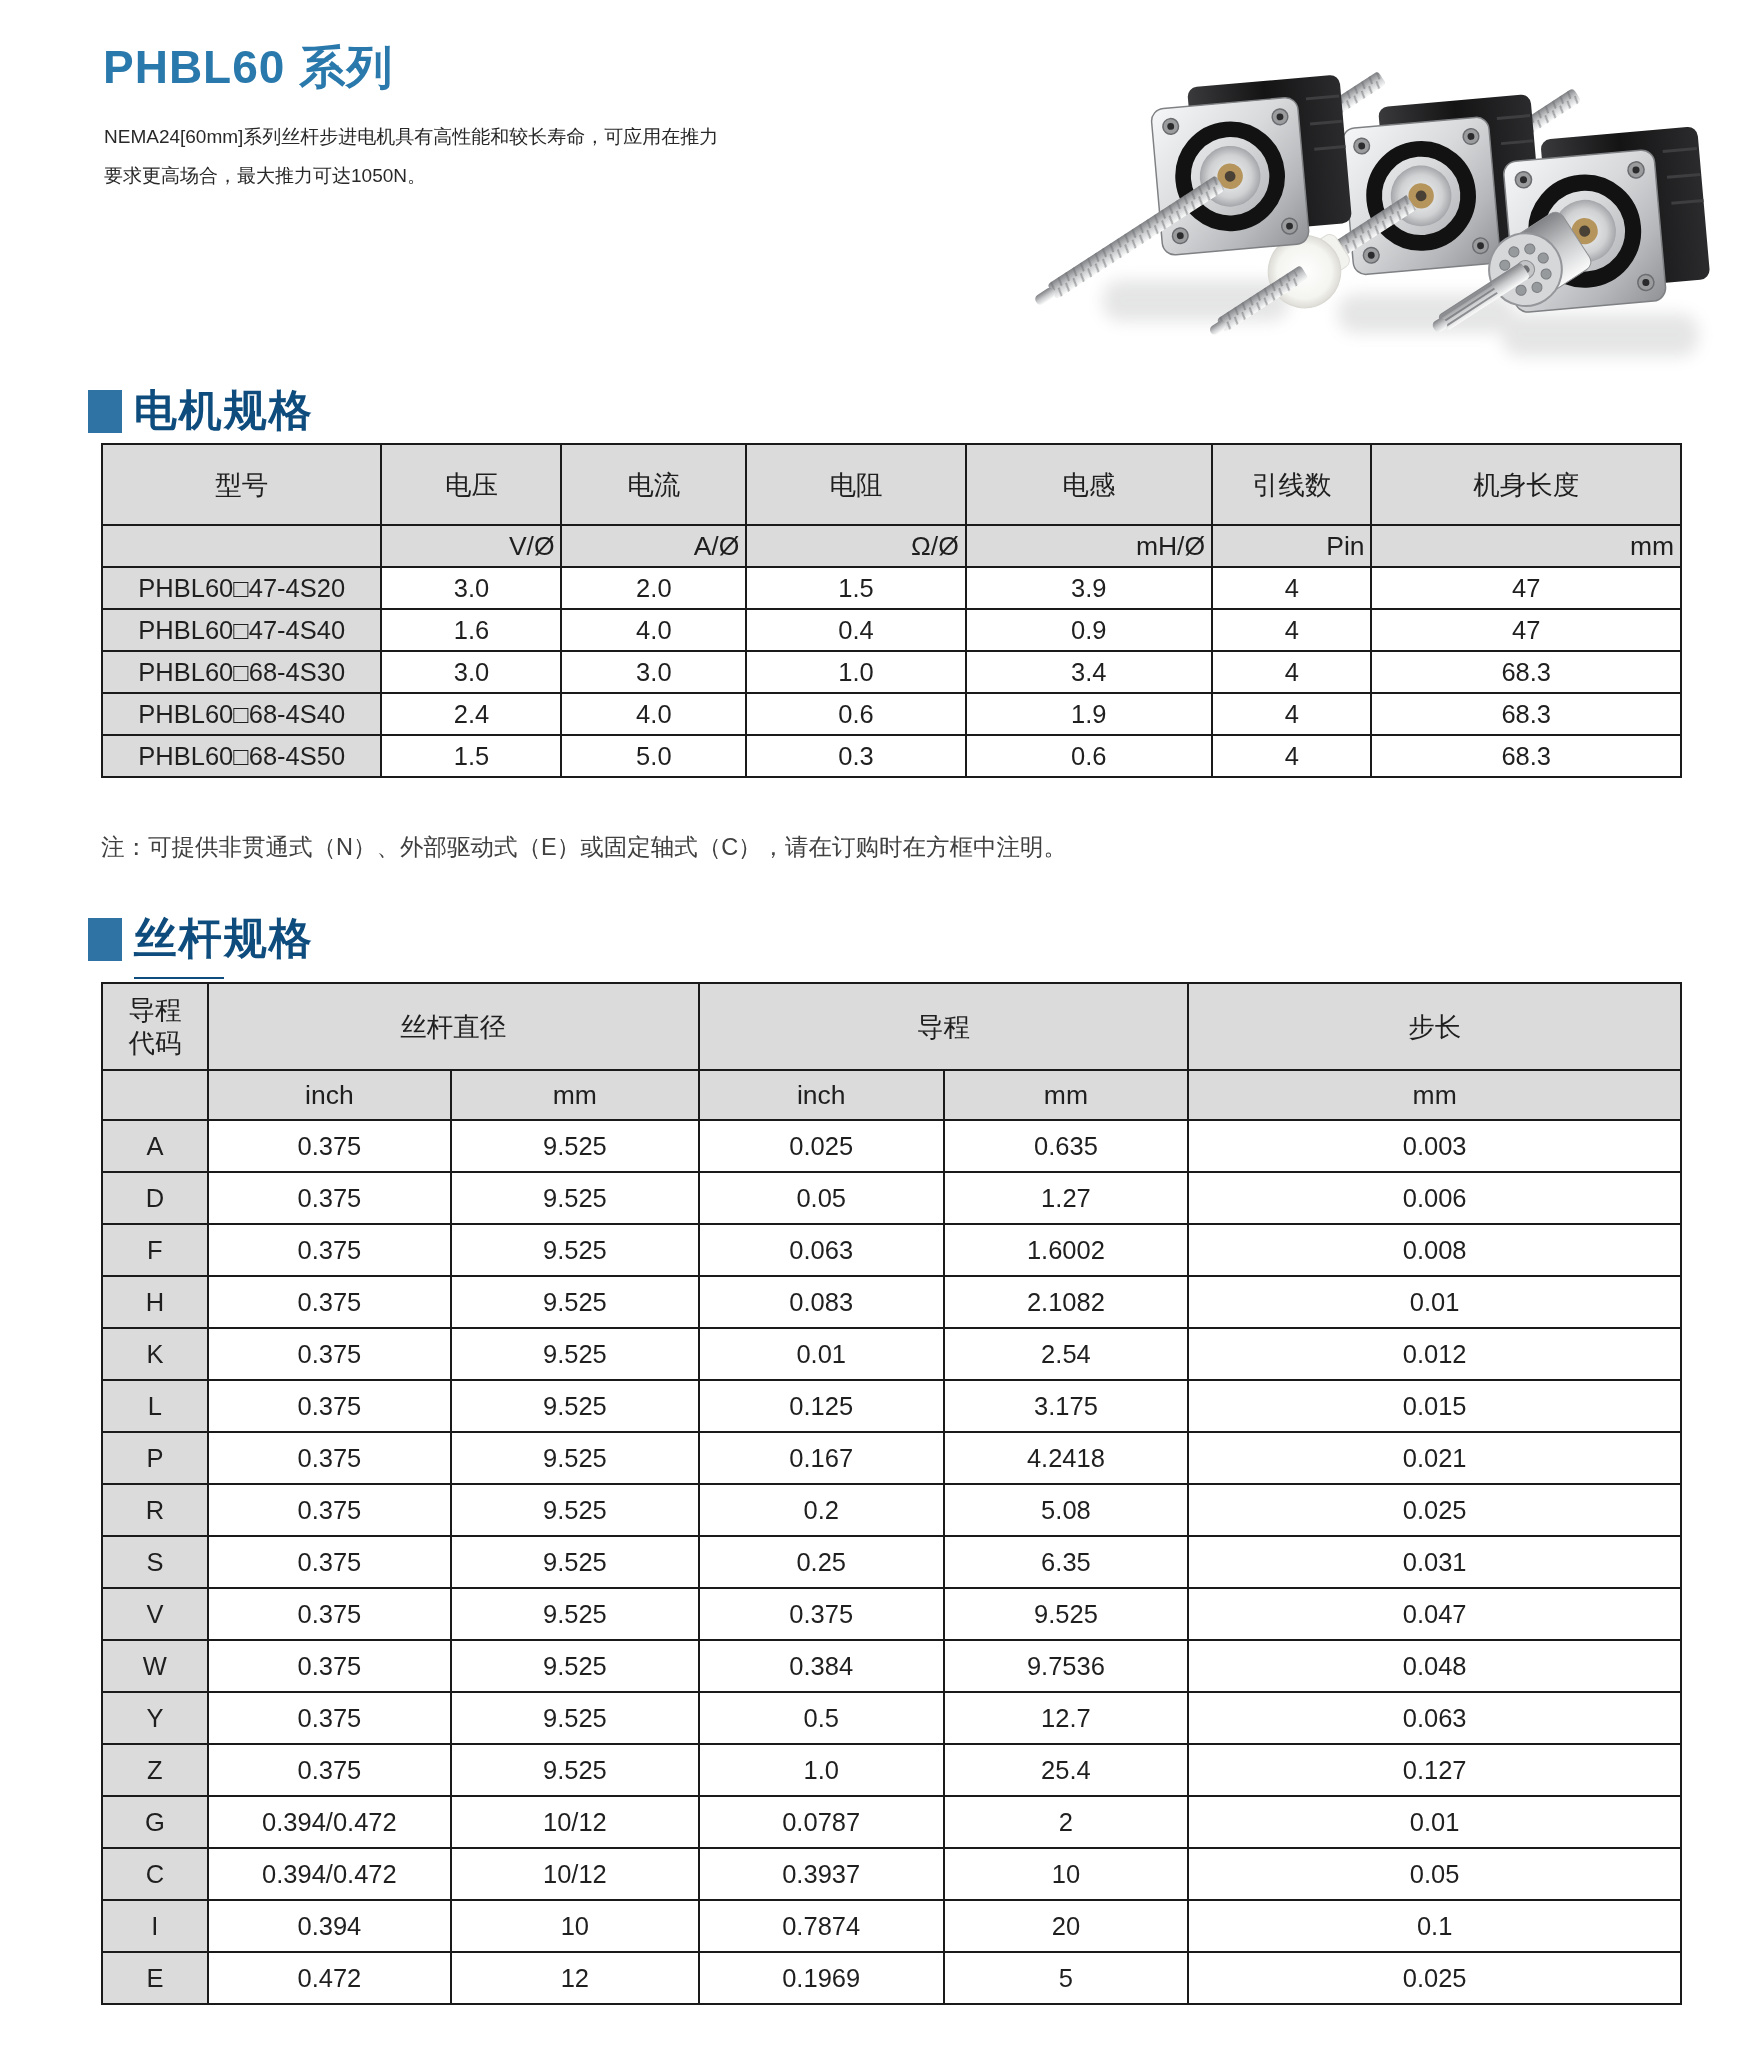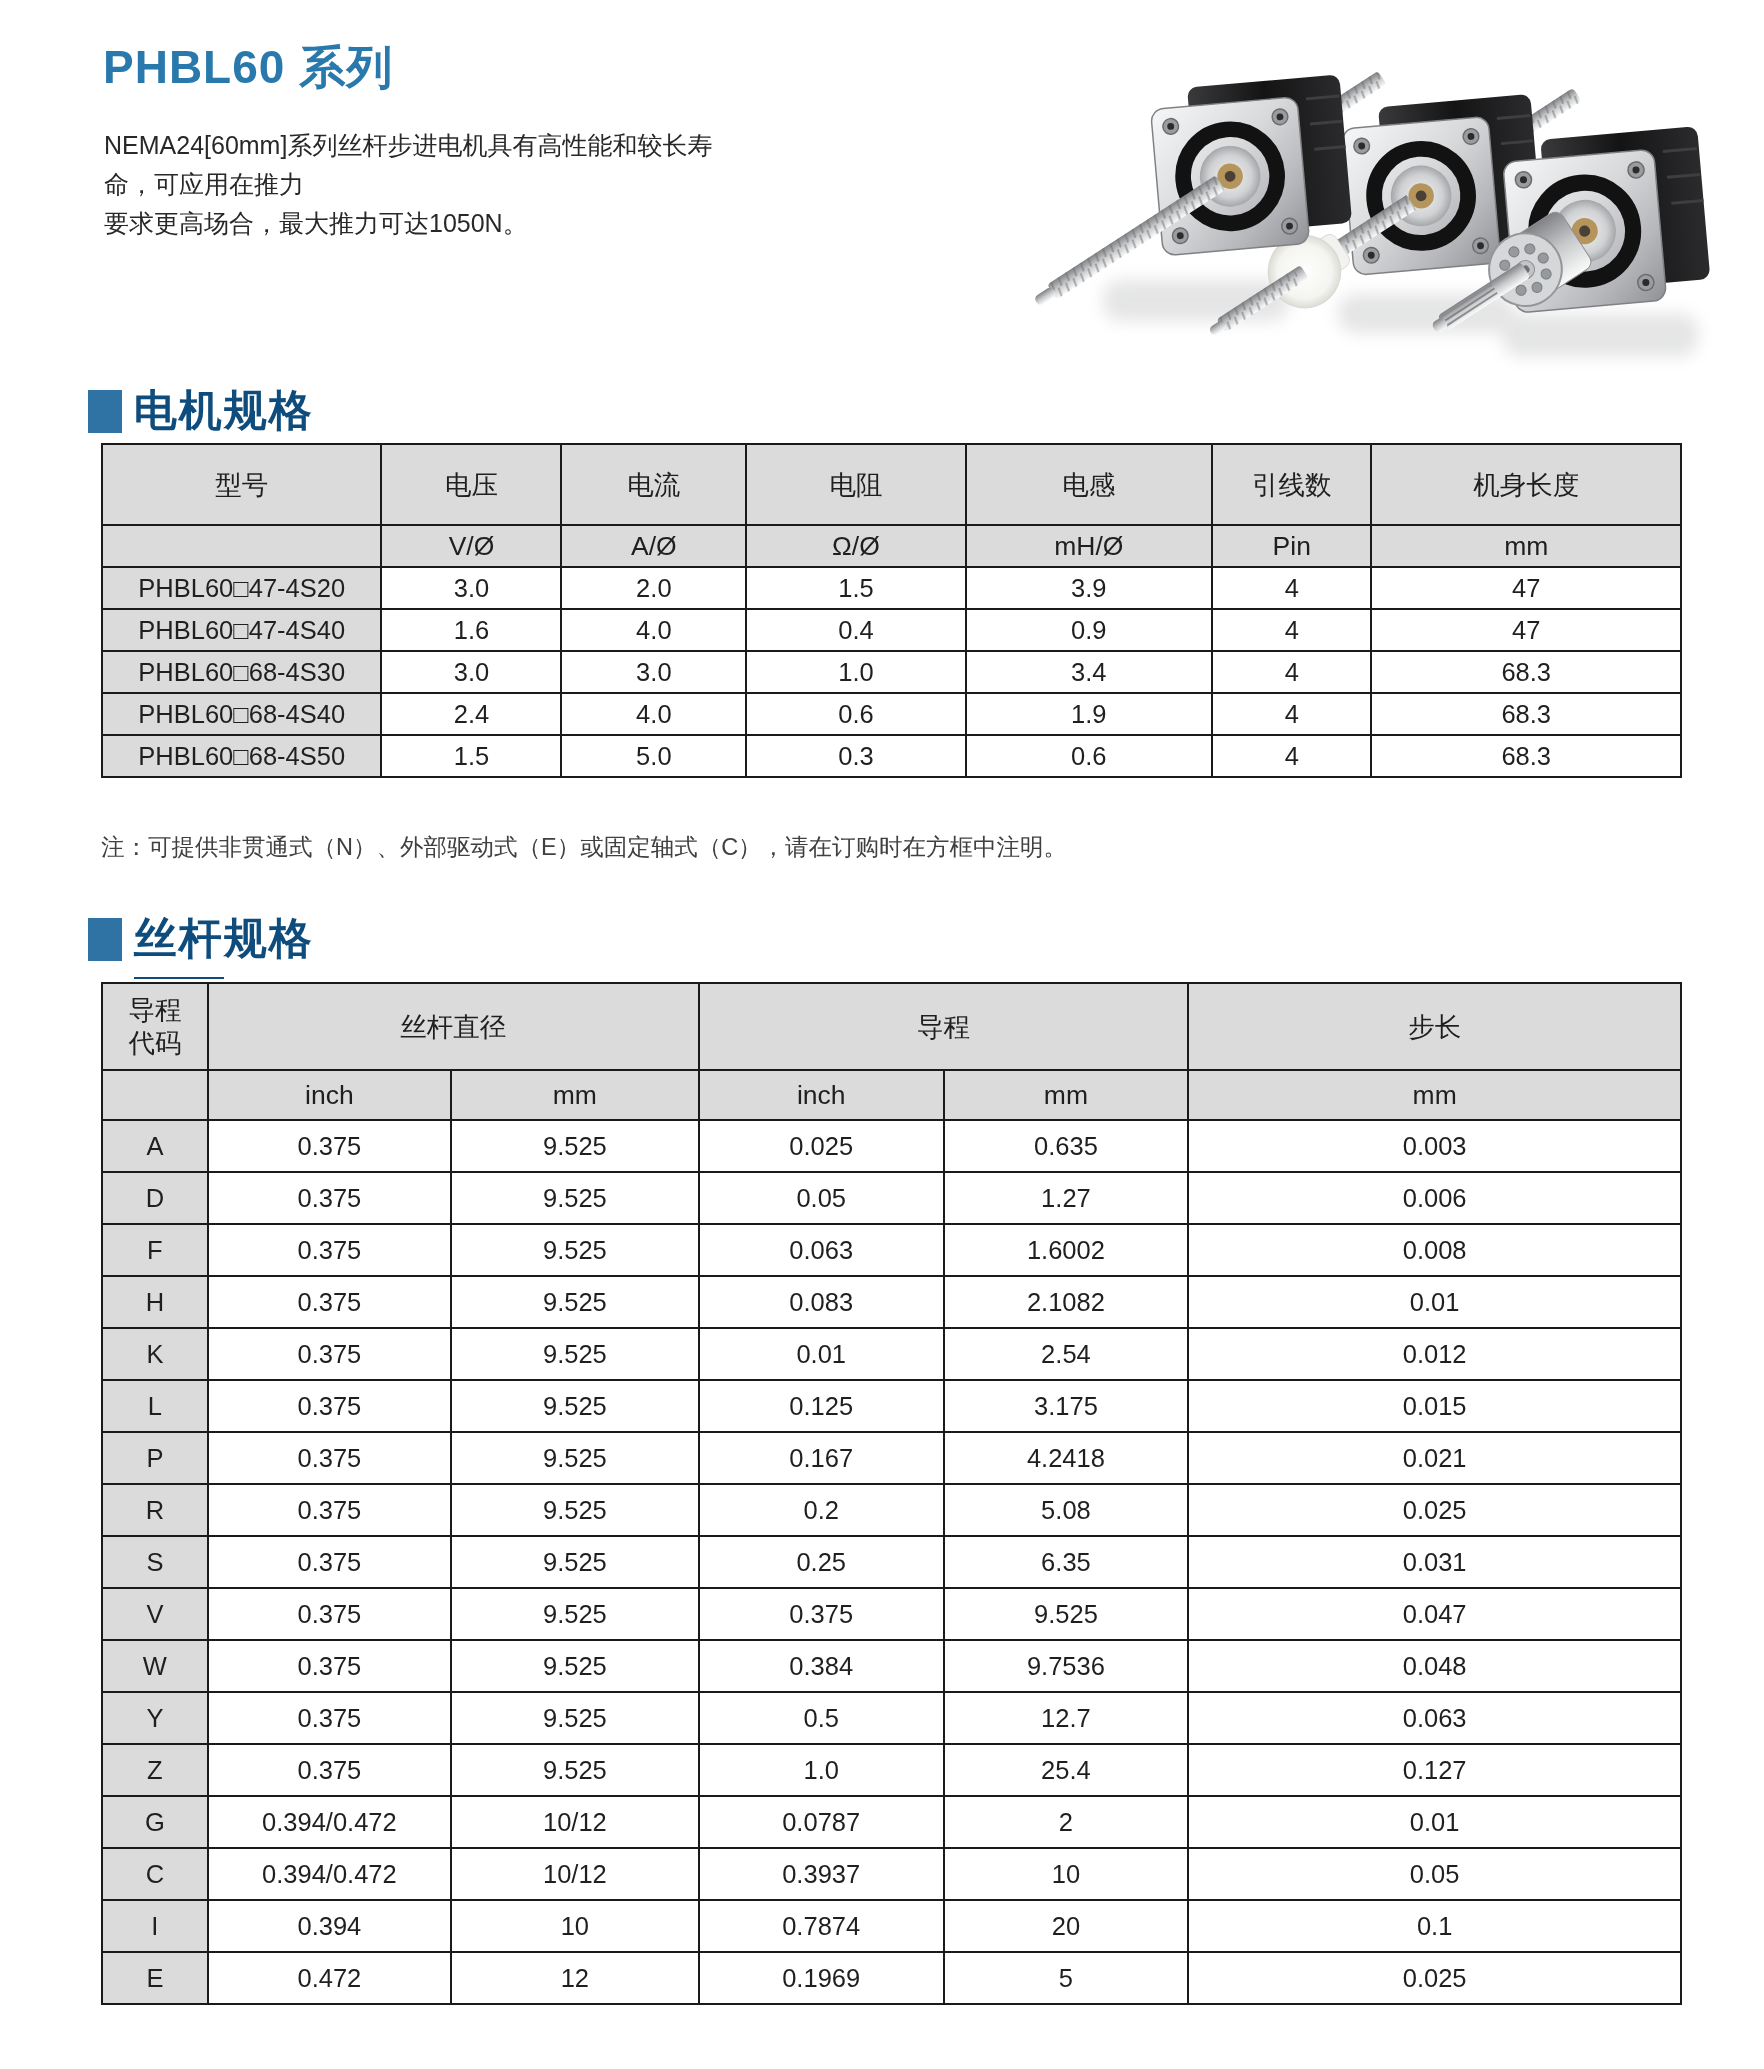--- a/index.html
+++ b/index.html
@@ -16,22 +16,22 @@
     width:1764px;height:2069px;position:relative;overflow:hidden;
     background:#ffffff;color:var(--text);
     font-family:"Liberation Sans","DejaVu Sans",sans-serif;
   }
   
   .title{
     position:absolute;left:103px;top:37px;margin:0;
     font-size:46px;font-weight:bold;color:var(--title-blue);letter-spacing:1px;
   }
   .desc{
-    position:absolute;left:104px;top:126px;margin:0;width:647px;
-    font-size:25px;line-height:39px;color:#282828;
+    position:absolute;left:104px;top:117px;margin:0;width:647px;
+    font-size:19px;line-height:39px;color:#282828;
   }
   .product-art{position:absolute;left:985px;top:47px;width:740px;height:333px;}
   
   .sec-head{position:absolute;left:88px;display:flex;align-items:center;gap:11.8px;text-align:center;}
   .sec-head .sq{width:34px;height:43px;background:var(--marker-blue);flex:none;}
   .sec-head h2{margin:0;font-size:43px;font-weight:bold;color:var(--heading-navy);letter-spacing:2px;}
   .sec-head h2 .u{border-bottom:2.9px solid var(--heading-navy);padding-bottom:15px;}
   #sec-motor{top:382px;}
   #sec-screw{top:910px;}
   
@@ -46,21 +46,21 @@
     border-top:2.9px solid var(--border);
     border-bottom:2.9px solid var(--border);
     text-align:center;vertical-align:middle;
     font-weight:normal;padding:0 5.9px;
   }
   table.spec th{background:var(--header-gray);}
   td.gray,th.gray{background:var(--header-gray);}
   
   #motor-table{top:443px;}
   #motor-table thead tr.row-head th{height:81px;}
-  #motor-table thead tr.row-units th{height:42px;}
+  #motor-table thead tr.row-units th{height:42px;text-align:right;}
   #motor-table tbody td{height:42px;font-size:25.5px;}
   
   #screw-table{top:982px;}
   #screw-table thead tr.row-head th{height:87px;}
   #screw-table thead tr.row-units th{height:50px;}
   #screw-table tbody td{height:52px;font-size:25.5px;}
   .code-head{white-space:pre-line;line-height:33px;}
   td.raised{vertical-align:top;padding-top:3.9px;}
   
   .note{

